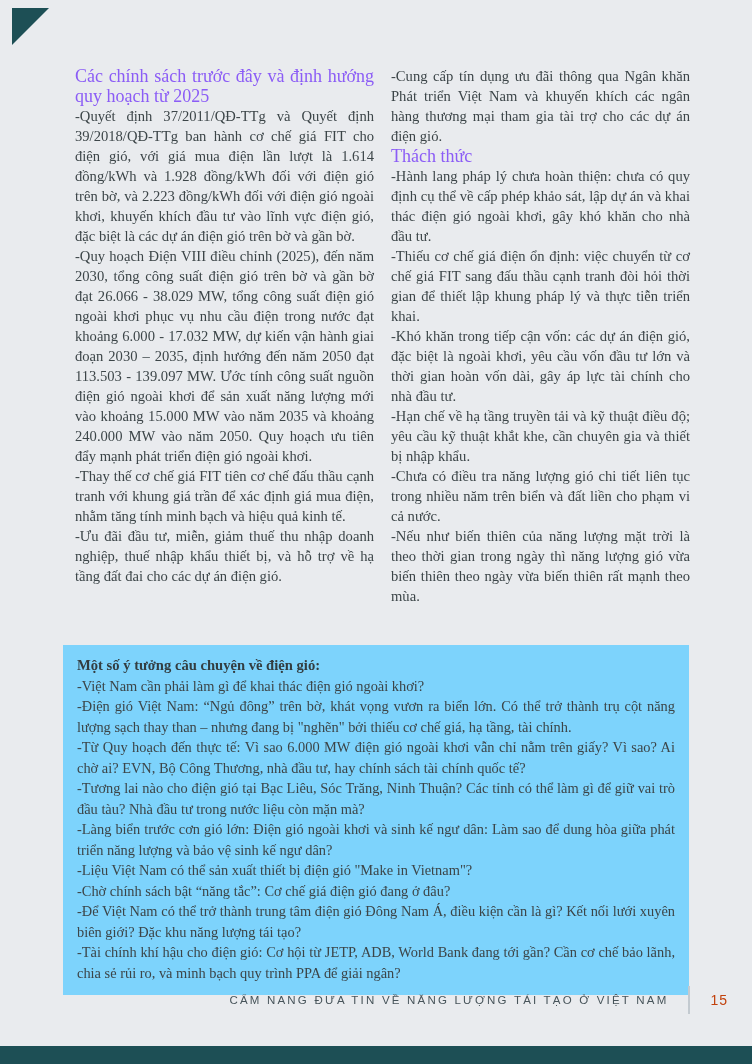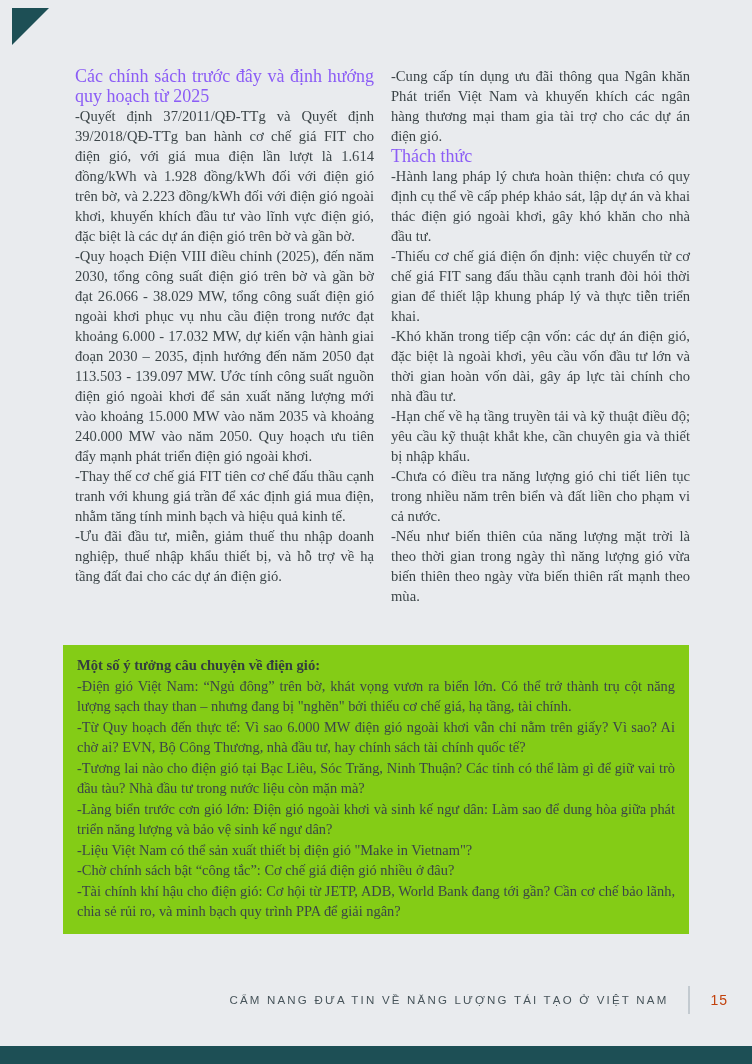--- a/index.html
+++ b/index.html
@@ -25,21 +25,21 @@
   .col-left{left:75px;}
   .col-right{left:391px;}
   .col p{margin:0;text-align:justify;}
   .col-head{
     margin:0;font-size:18px;font-weight:normal;line-height:20px;
     color:#8b5cf6;text-align:justify;
   }
   .sub-head{margin:20px 0 0 0;}
   .ideas-box{
     position:absolute;left:63px;top:645px;width:598px;
-    background:#84cc16;
+    background:#7dd3fc;
     padding:10px 14px 12px 14px;
     font-size:14.4px;line-height:20.5px;
   }
   .ideas-box .box-head{
     margin:0;font-weight:bold;color:#333d40;font-size:14.6px;
   }
   .ideas-box p{margin:0;text-align:justify;}
   .footer{
     position:absolute;top:986px;right:24px;
     display:flex;align-items:center;gap:20px;
@@ -75,26 +75,28 @@
       <p>-Khó khăn trong tiếp cận vốn: các dự án điện gió, đặc biệt là ngoài khơi, yêu cầu vốn đầu tư lớn và thời gian hoàn vốn dài, gây áp lực tài chính cho nhà đầu tư.</p>
       <p>-Hạn chế về hạ tầng truyền tải và kỹ thuật điều độ; yêu cầu kỹ thuật khắt khe, cần chuyên gia và thiết bị nhập khẩu.</p>
       <p>-Chưa có điều tra năng lượng gió chi tiết liên tục trong nhiều năm trên biển và đất liền cho phạm vi cả nước.</p>
       <p>-Nếu như biến thiên của năng lượng mặt trời là theo thời gian trong ngày thì năng lượng gió vừa biến thiên theo ngày vừa biến thiên rất mạnh theo mùa.</p>
     </div>
 </div>
 
 <div class="ideas-box">
   <p class="box-head">Một số ý tưởng câu chuyện về điện gió:</p>
   <div>
+      <p>-Việt Nam cần phải làm gì để khai thác điện gió ngoài khơi?</p>
       <p>-Điện gió Việt Nam: “Ngủ đông” trên bờ, khát vọng vươn ra biển lớn. Có thể trở thành trụ cột năng lượng sạch thay than – nhưng đang bị "nghẽn" bởi thiếu cơ chế giá, hạ tầng, tài chính.</p>
       <p>-Từ Quy hoạch đến thực tế: Vì sao 6.000 MW điện gió ngoài khơi vẫn chỉ nằm trên giấy? Vì sao? Ai chờ ai? EVN, Bộ Công Thương, nhà đầu tư, hay chính sách tài chính quốc tế?</p>
       <p>-Tương lai nào cho điện gió tại Bạc Liêu, Sóc Trăng, Ninh Thuận? Các tỉnh có thể làm gì để giữ vai trò đầu tàu? Nhà đầu tư trong nước liệu còn mặn mà?</p>
       <p>-Làng biển trước cơn gió lớn: Điện gió ngoài khơi và sinh kế ngư dân: Làm sao để dung hòa giữa phát triển năng lượng và bảo vệ sinh kế ngư dân?</p>
       <p>-Liệu Việt Nam có thể sản xuất thiết bị điện gió "Make in Vietnam"?</p>
-      <p>-Chờ chính sách bật “công tắc”: Cơ chế giá điện gió nhiều ở đâu?</p>
+      <p>-Chờ chính sách bật “năng tắc”: Cơ chế giá điện gió đang ở đâu?</p>
+      <p>-Để Việt Nam có thể trở thành trung tâm điện gió Đông Nam Á, điều kiện cần là gì? Kết nối lưới xuyên biên giới? Đặc khu năng lượng tái tạo?</p>
       <p>-Tài chính khí hậu cho điện gió: Cơ hội từ JETP, ADB, World Bank đang tới gần? Cần cơ chế bảo lãnh, chia sẻ rủi ro, và minh bạch quy trình PPA để giải ngân?</p>
     </div>
 </div>
 
 <div class="footer">
   <span class="footer-title">CẨM NANG ĐƯA TIN VỀ NĂNG LƯỢNG TÁI TẠO Ở VIỆT NAM</span>
   <span class="footer-divider"></span>
   <span class="footer-page">15</span>
 </div>
 

